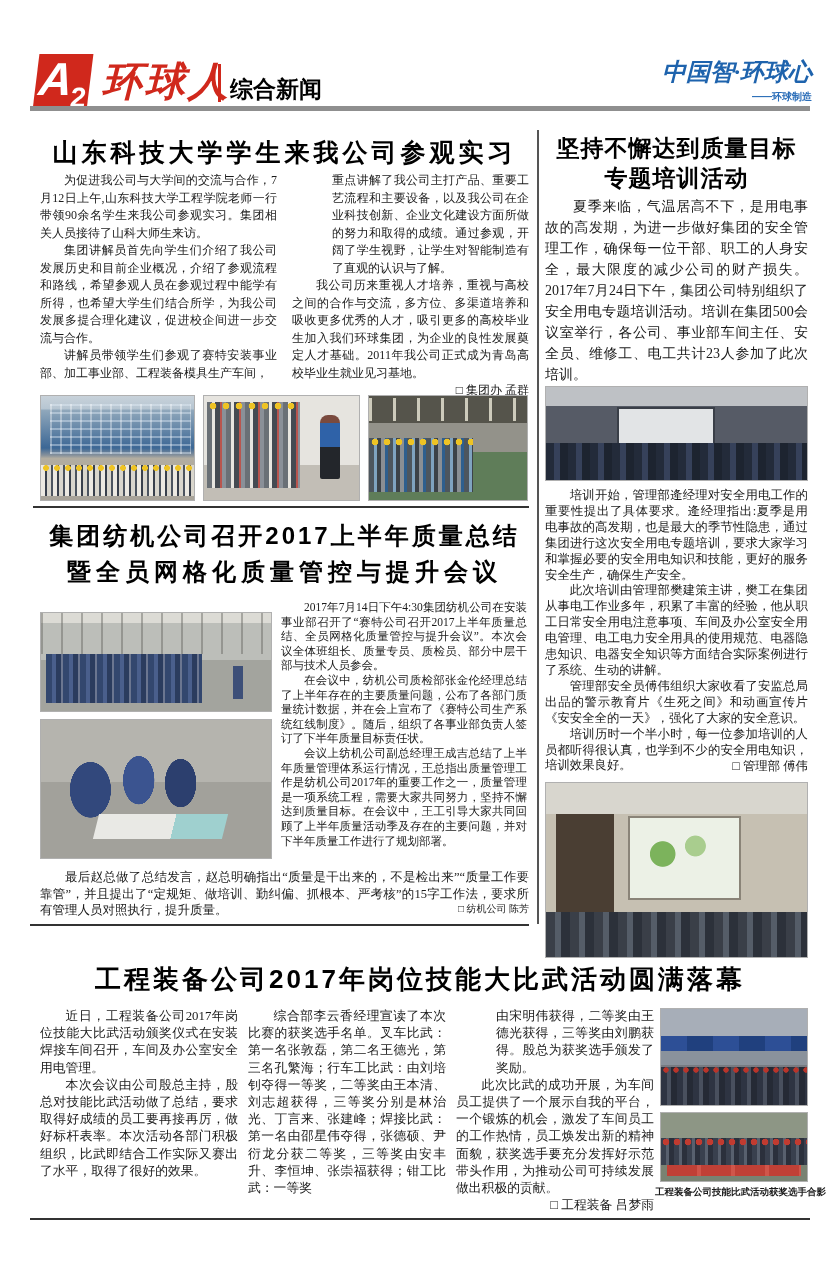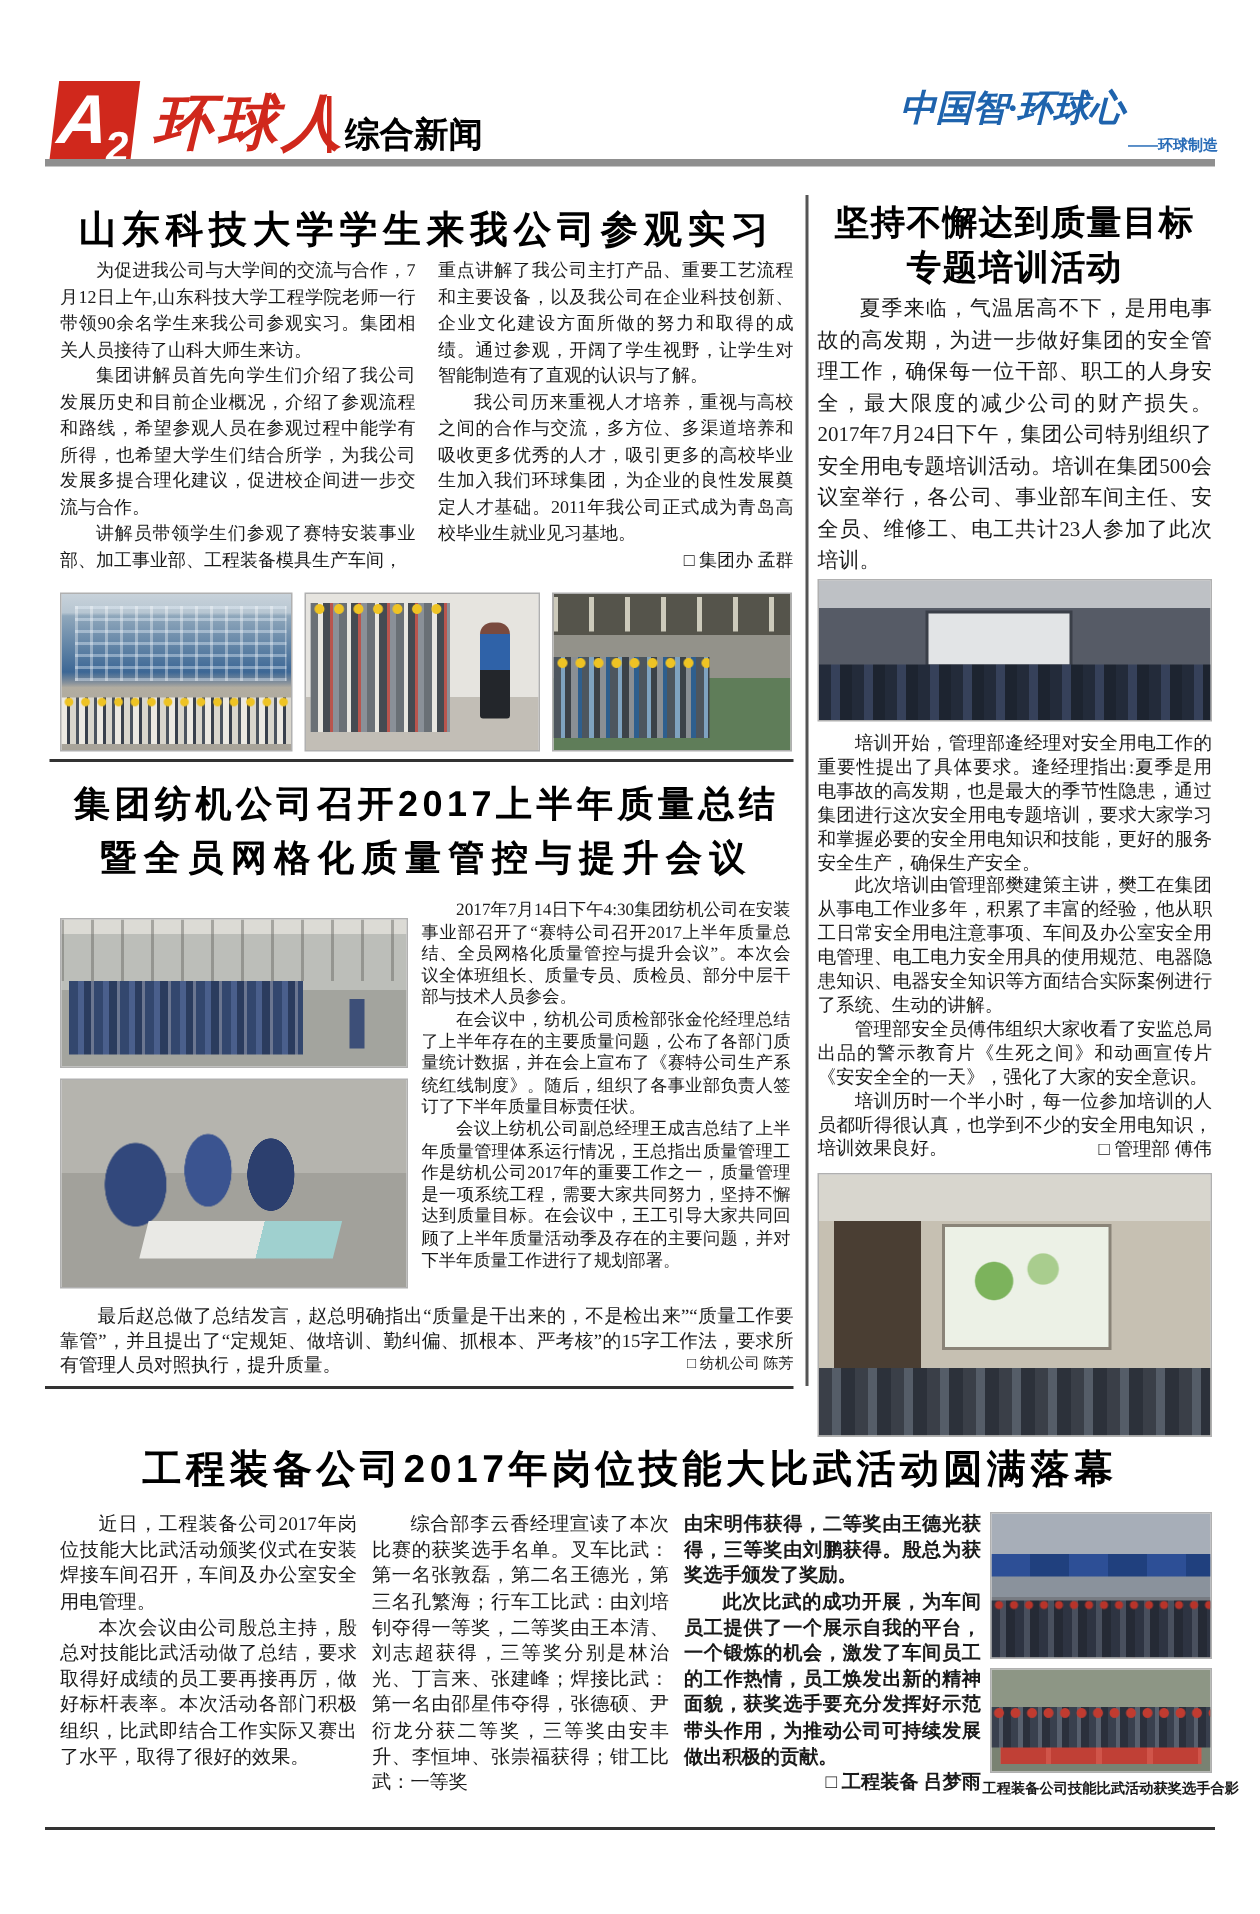--- a/index.html
+++ b/index.html
@@ -2,34 +2,34 @@
 <html><head>
 <meta charset="utf-8">
 <style>
   html,body{margin:0;padding:0;background:#ffffff;}
   .page{position:relative;width:840px;height:1276px;background:#fff;overflow:hidden;
         font-family:"Liberation Serif","DejaVu Serif",serif;color:#1a1a1a;}
   .abs{position:absolute;}
   .hd-title{font-family:"Liberation Sans","DejaVu Sans",sans-serif;font-weight:900;color:#000;}
   .just{text-align:justify;}
   .just p{margin:0;text-indent:2em;}
-  .just p.noind{text-indent:0;}
+  .just p.noind{text-indent:0;margin-left:40px;}
   .byline{text-align:right;font-family:"Liberation Serif",serif;}
   .rule{background:#333;}
   
   .a2badge{left:36px;top:54px;width:54px;height:56px;background:#d0281c;transform:skewX(-7deg);}
   .a2badge .A{position:absolute;left:3px;top:-2px;font-family:"Liberation Sans",sans-serif;
               font-weight:900;font-size:46px;color:#fff;font-style:italic;}
   .a2badge .two{position:absolute;right:2px;bottom:-4px;font-family:"Liberation Sans",sans-serif;
               font-weight:900;font-size:28px;color:#fff;}
   .masthead{left:102px;top:54px;font-size:40px;font-weight:900;font-style:italic;
             color:#d0281c;letter-spacing:3px;font-family:"Liberation Serif",serif;}
   .mast-div{left:218px;top:64px;width:3px;height:38px;background:#d0281c;}
   .section{left:230px;top:74px;font-size:23px;}
-  .slogan{left:600px;top:56px;width:212px;text-align:left;font-size:24px;font-weight:900;
+  .slogan{left:600px;top:56px;width:212px;text-align:right;font-size:24px;font-weight:900;
           font-style:italic;color:#1e63ad;font-family:"Liberation Serif",serif;}
   .slogan-sub{left:600px;top:90px;width:212px;text-align:right;font-size:10px;font-weight:bold;
           color:#2a6db8;font-family:"Liberation Sans",sans-serif;}
   .hdbar{left:30px;top:106px;width:780px;height:5px;background:#8f8f8f;}
   
   .vrule{left:537px;top:130px;width:2px;height:794px;background:#555;}
   .hr1{left:33px;top:506px;width:496px;height:2px;}
   .hr2{left:30px;top:924px;width:499px;height:2px;}
   .hrb{left:30px;top:1218px;width:780px;height:2px;}
   
@@ -42,21 +42,21 @@
   
   .a1c1{left:40px;top:172px;width:237px;font-size:12px;line-height:17.5px;}
   .a1c2{left:292px;top:172px;width:237px;font-size:12px;line-height:17.5px;}
   .a2intro{left:545px;top:196px;width:263px;font-size:14px;line-height:21px;}
   .a2block{left:545px;top:488px;width:263px;font-size:12.4px;line-height:15.9px;}
   .a2byl{left:545px;top:758px;width:263px;font-size:12.4px;}
   .a3col{left:281px;top:600px;width:246px;font-size:11.5px;line-height:14.6px;}
   .a3close{left:40px;top:869px;width:489px;font-size:12.5px;line-height:16.5px;}
   .a3byl{left:240px;top:902px;width:289px;font-size:10px;}
   .a4c{top:1008px;width:198px;font-size:12.8px;line-height:17.2px;}
-  .a4c1{left:40px;} .a4c2{left:248px;} .a4c3{left:456px;font-weight:bold;}
+  .a4c1{left:40px;} .a4c2{left:248px;} .a4c3{left:456px;}
   .caption{left:655px;top:1186px;width:178px;font-size:9.5px;font-weight:bold;
            font-family:"Liberation Sans",sans-serif;}
   
   .ph{position:absolute;border:1px solid #b0b0b0;box-sizing:border-box;overflow:hidden;background:#999;}
   .ph::before,.ph::after{content:"";position:absolute;}
   .ph-a1-1{left:40px;top:395px;width:155px;height:106px;
     background:linear-gradient(180deg,#c8d2da 0,#b7c6d2 12%,#8fa7bb 14%,#3c6795 50%,#87919b 57%,#b2ada1 60%,#a8a399 100%);}
   .ph-a1-1::after{top:8%;left:6%;right:2%;height:48%;
     background:repeating-linear-gradient(90deg,rgba(255,255,255,.35) 0 2px,transparent 2px 10px),
                repeating-linear-gradient(0deg,rgba(230,240,250,.4) 0 2px,transparent 2px 8px);}

